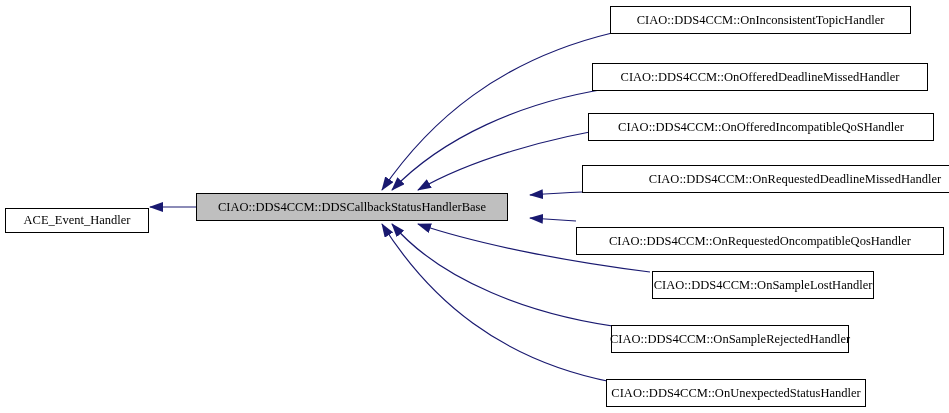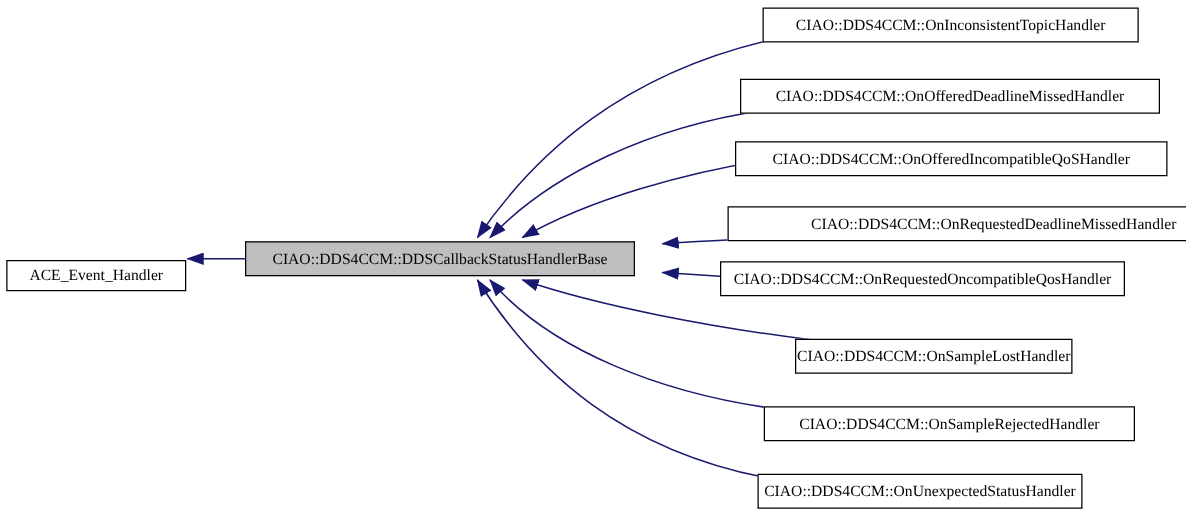--- a/index.html
+++ b/index.html
@@ -30,16 +30,16 @@
   <path d="M612,382 C500,360 430,300 382,224" stroke="#191970" stroke-width="1.2" fill="none" marker-end="url(#arr)"></path>
 </svg>
 
 <div class="node" style="left:5px;top:208px;width:144px;height:25px;">ACE_Event_Handler</div>
 <div class="node current" style="left:196px;top:193px;width:312px;height:28px;">CIAO::DDS4CCM::DDSCallbackStatusHandlerBase</div>
 
 <div class="node" style="left:610px;top:6px;width:301px;height:28px;">CIAO::DDS4CCM::OnInconsistentTopicHandler</div>
 <div class="node" style="left:592px;top:63px;width:336px;height:28px;">CIAO::DDS4CCM::OnOfferedDeadlineMissedHandler</div>
 <div class="node" style="left:588px;top:113px;width:346px;height:28px;">CIAO::DDS4CCM::OnOfferedIncompatibleQoSHandler</div>
 <div class="node" style="left:582px;top:165px;width:426px;height:28px;">CIAO::DDS4CCM::OnRequestedDeadlineMissedHandler</div>
-<div class="node" style="left:576px;top:209px;width:324px;height:28px;">CIAO::DDS4CCM::OnRequestedOncompatibleQosHandler</div>
-<div class="node" style="left:636px;top:271px;width:222px;height:28px;">CIAO::DDS4CCM::OnSampleLostHandler</div>
-<div class="node" style="left:611px;top:325px;width:297px;height:28px;">CIAO::DDS4CCM::OnSampleRejectedHandler</div>
+<div class="node" style="left:576px;top:227px;width:368px;height:28px;">CIAO::DDS4CCM::OnRequestedOncompatibleQosHandler</div>
+<div class="node" style="left:652px;top:271px;width:222px;height:28px;">CIAO::DDS4CCM::OnSampleLostHandler</div>
+<div class="node" style="left:611px;top:325px;width:238px;height:28px;">CIAO::DDS4CCM::OnSampleRejectedHandler</div>
 <div class="node" style="left:606px;top:379px;width:260px;height:28px;">CIAO::DDS4CCM::OnUnexpectedStatusHandler</div>
 
 </body></html>

